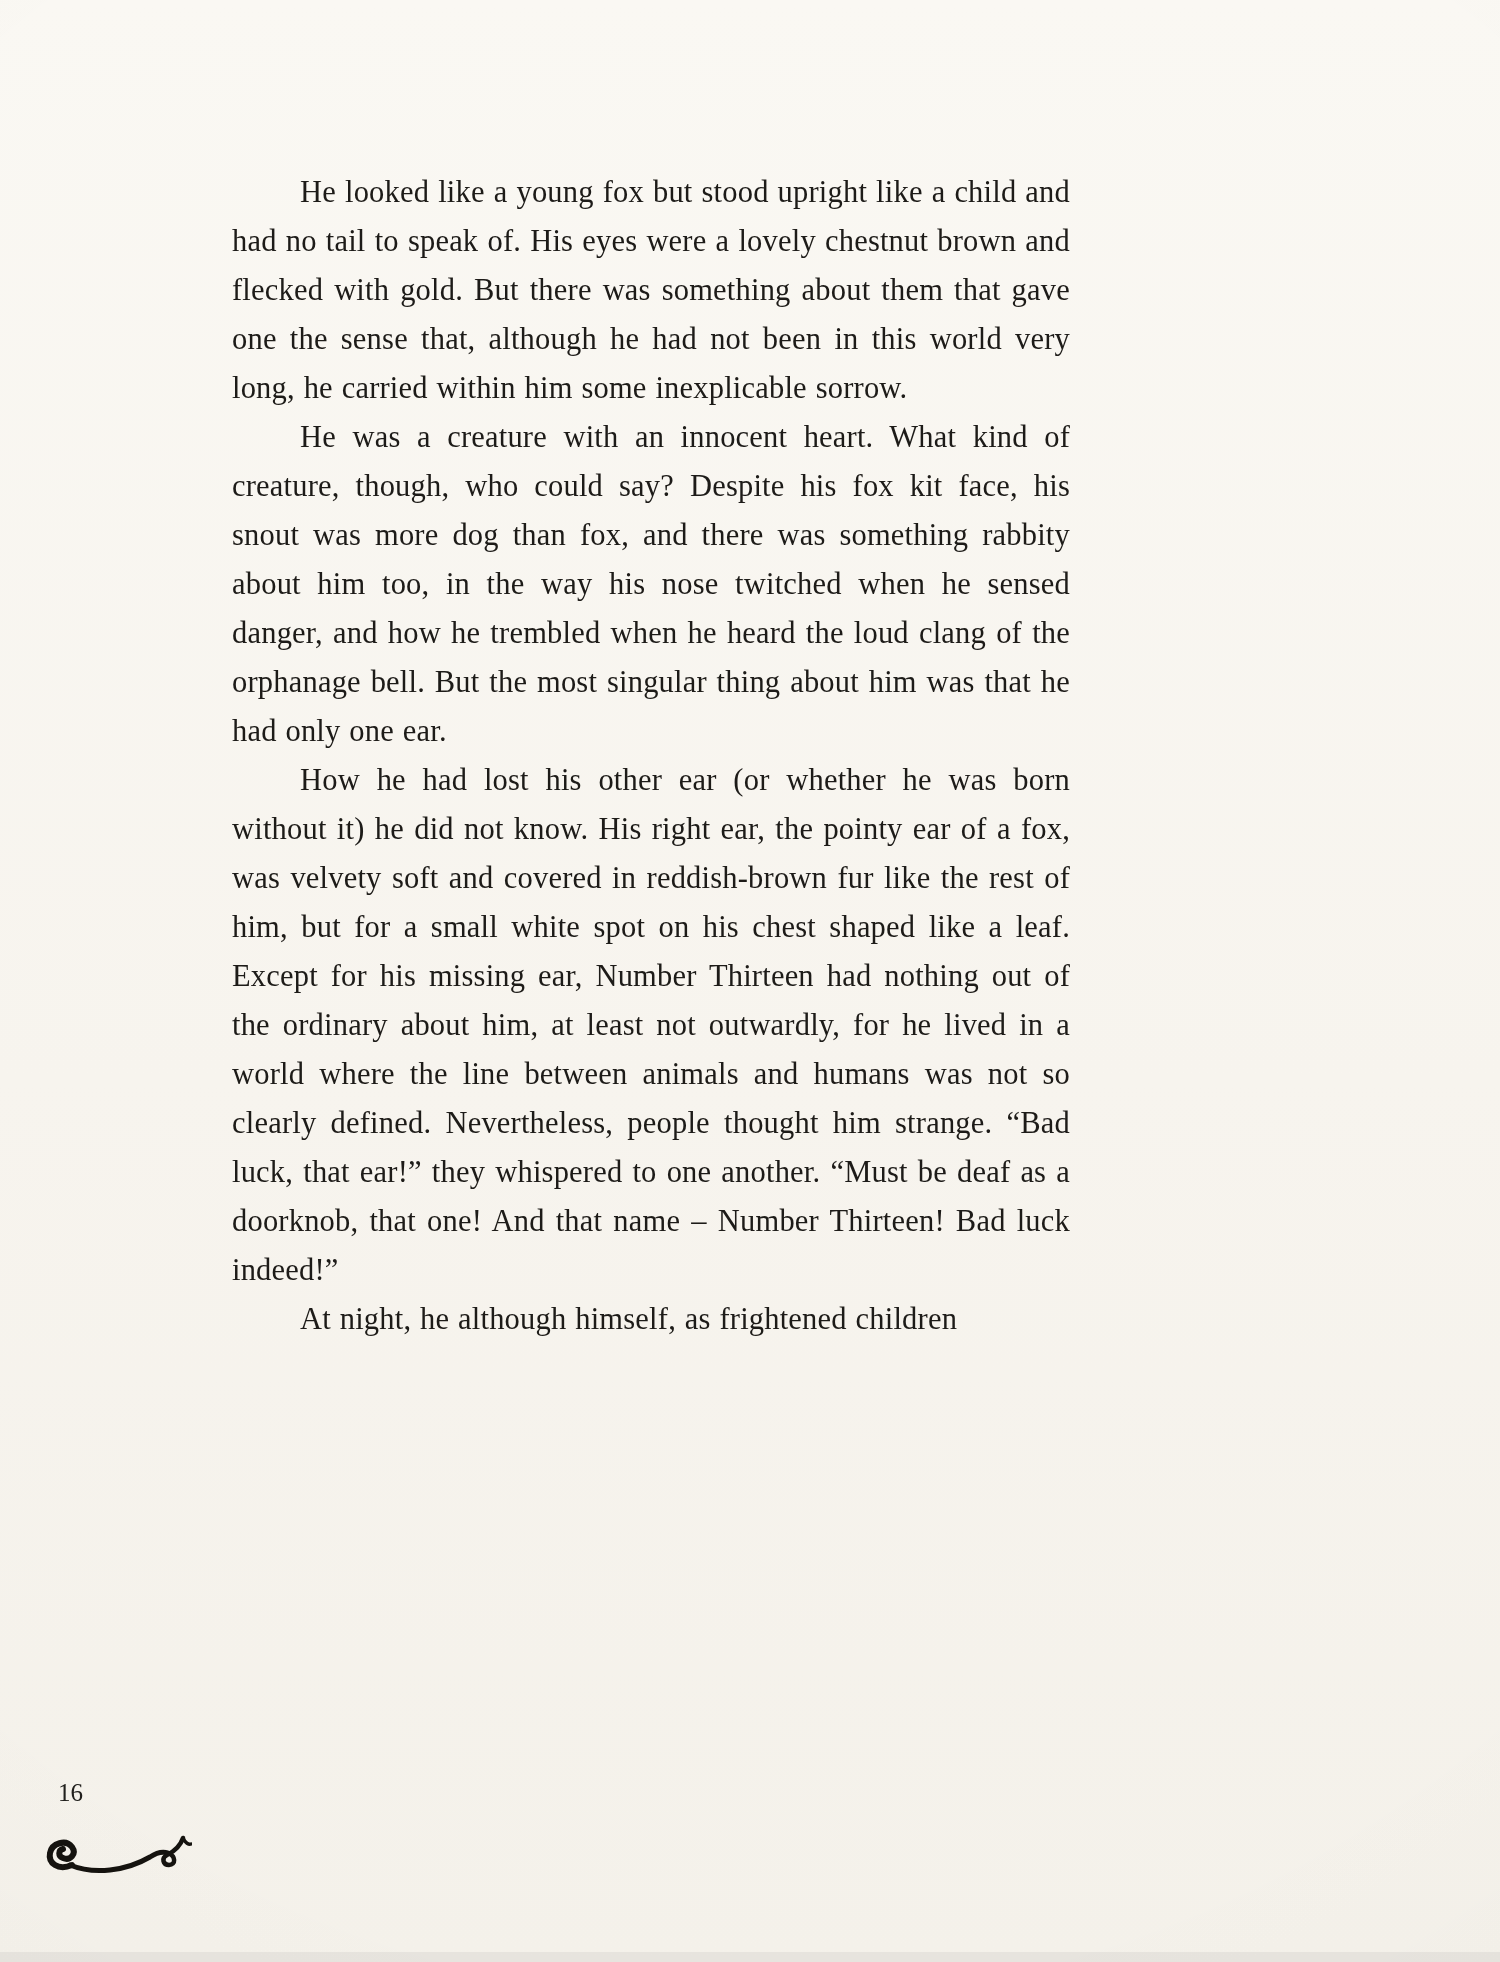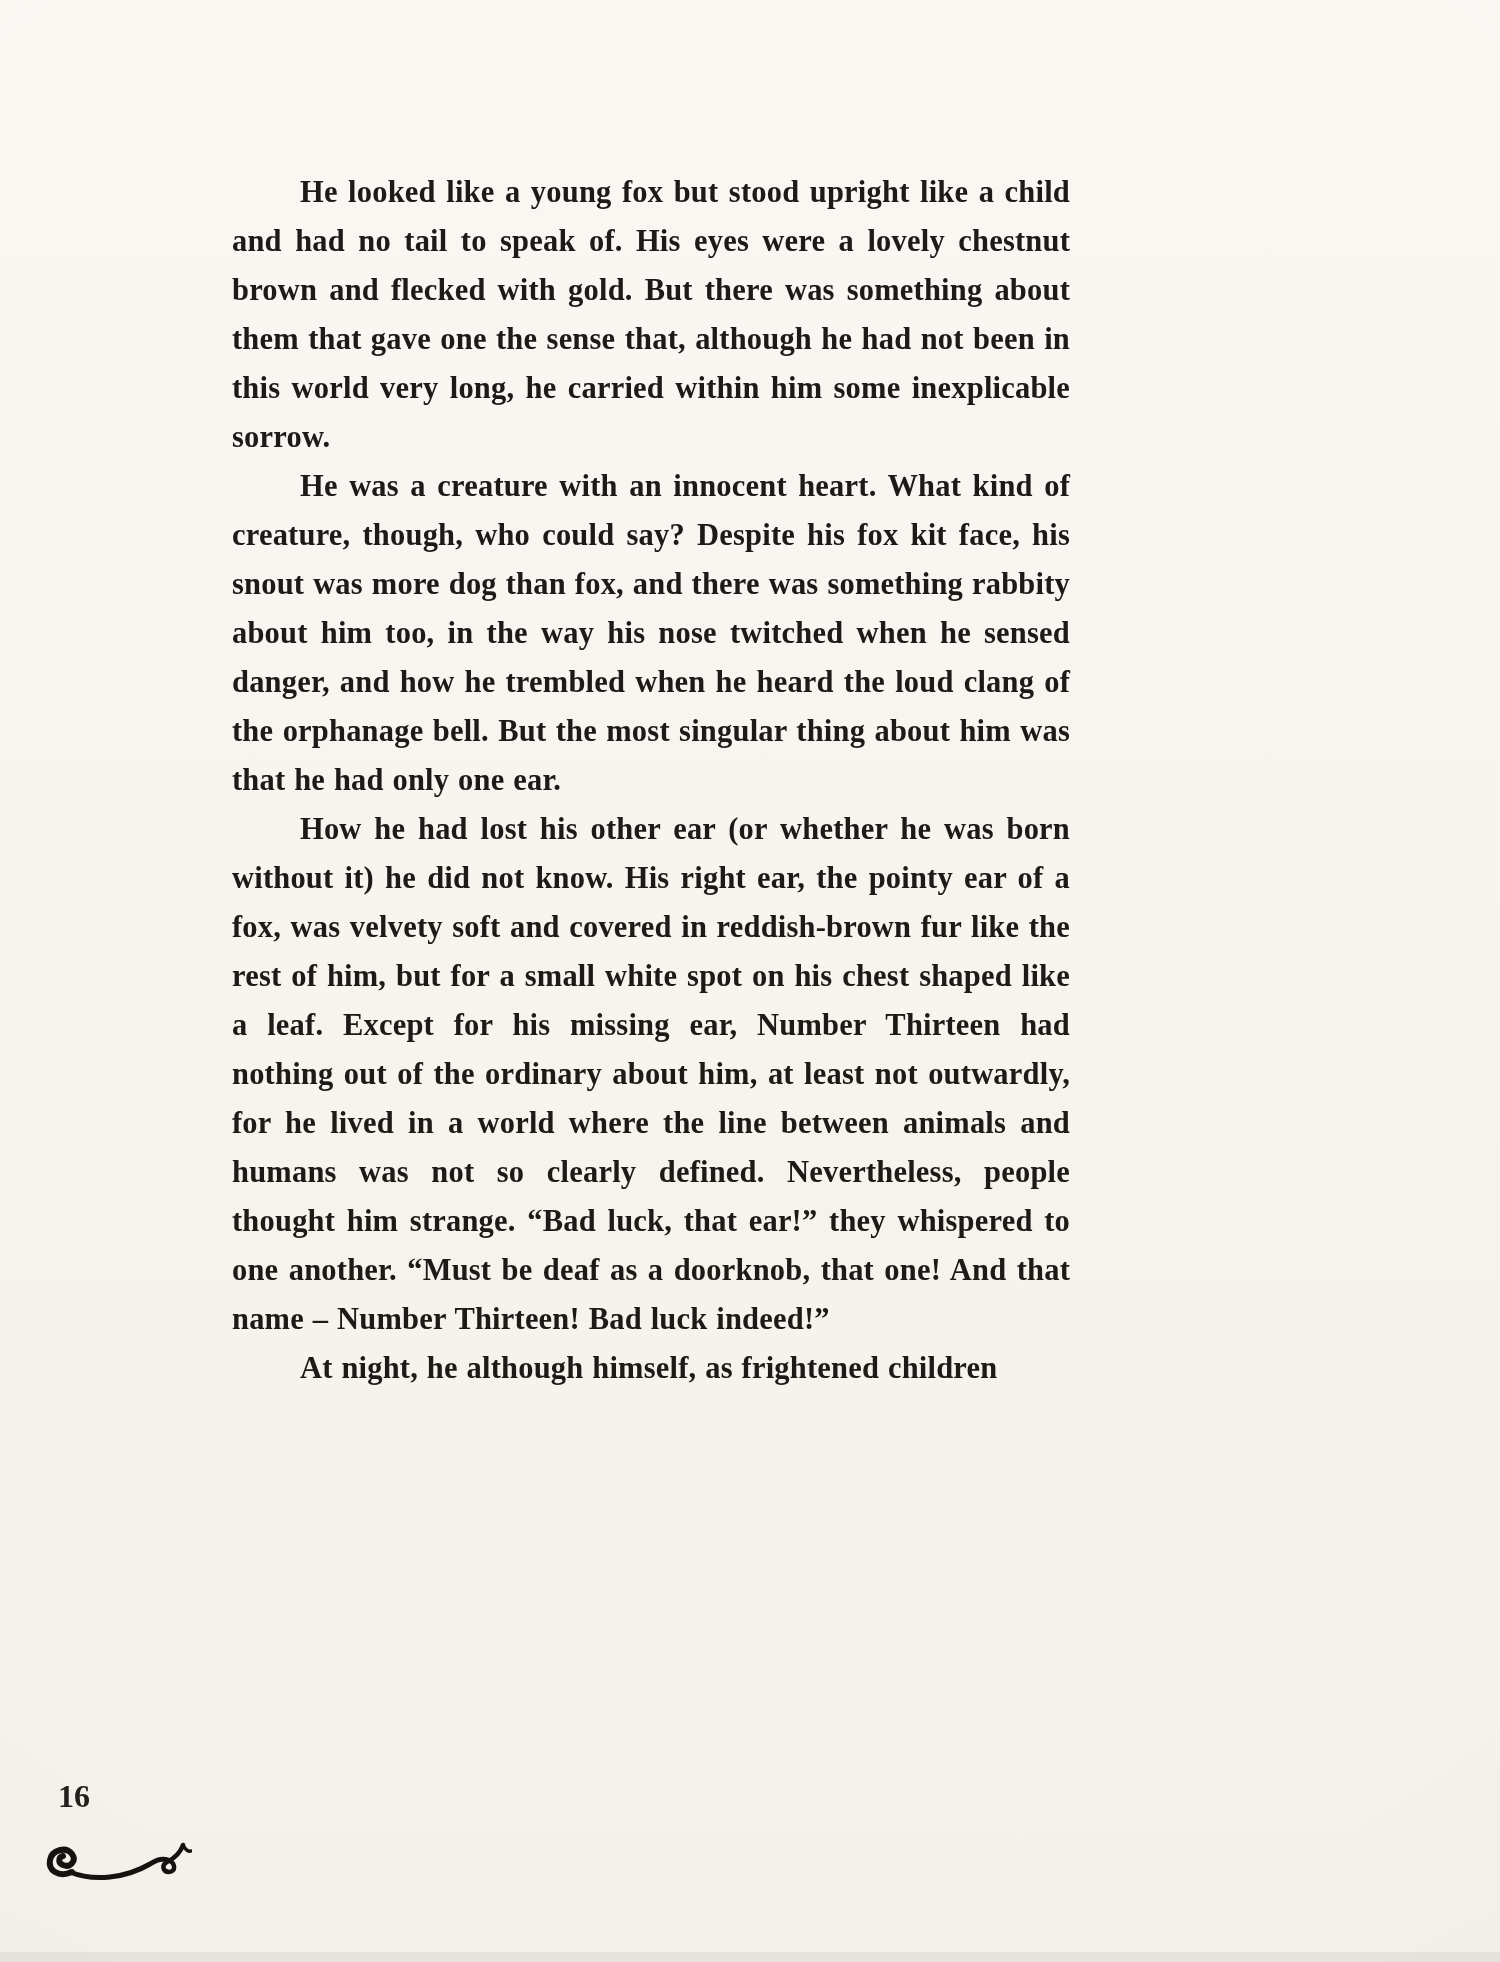--- a/index.html
+++ b/index.html
@@ -10,21 +10,20 @@
   .page {
     position: relative;
     width: 1500px;
     height: 1962px;
     margin: 0 auto;
     background:
       linear-gradient(180deg, #faf8f3 0%, #f7f4ee 55%, #f4f1ea 100%);
     overflow: hidden;
     font-family: "Liberation Serif", serif;
     color: #1d1b18;
-    font-weight: bold;
   }
   
   .page::before {
     content: "";
     position: absolute;
     inset: 0;
     background:
       radial-gradient(120% 90% at 50% 45%, rgba(255,255,255,0.0) 60%, rgba(0,0,0,0.025) 100%);
     pointer-events: none;
   }
@@ -50,21 +49,21 @@
     text-indent: 68px;
     letter-spacing: 0.2px;
     word-spacing: 1px;
   }
   .footer {
     position: absolute;
     left: 54px;
     top: 1780px;
   }
   .page-number {
-    font-size: 32px;
+    font-size: 25px;
     line-height: 1;
     margin: 0 0 20px 4px;
     color: #21201d;
   }
   .flourish {
     display: block;
     margin-left: -12px;
   }
 </style>
 </head>

